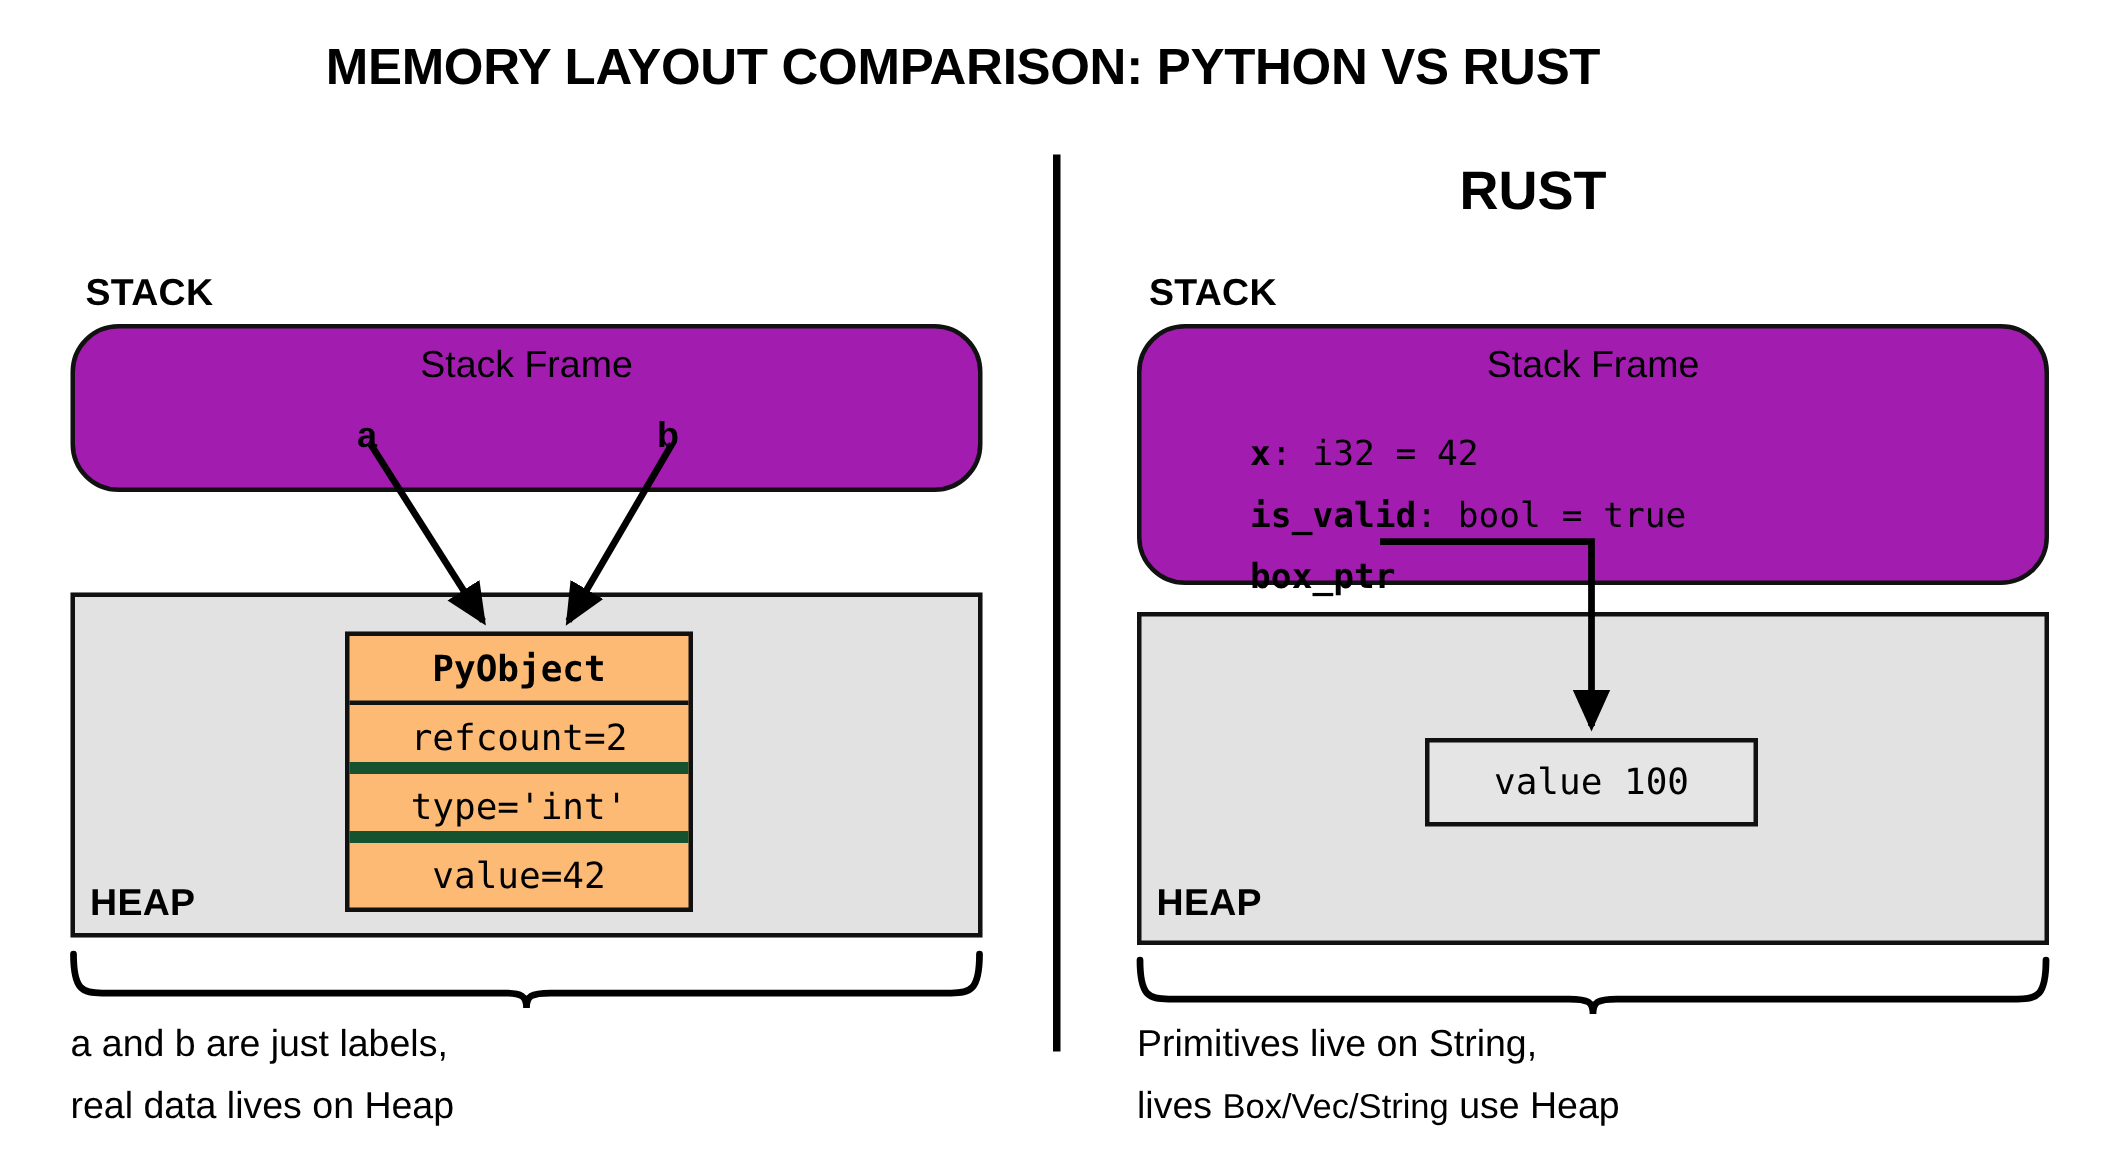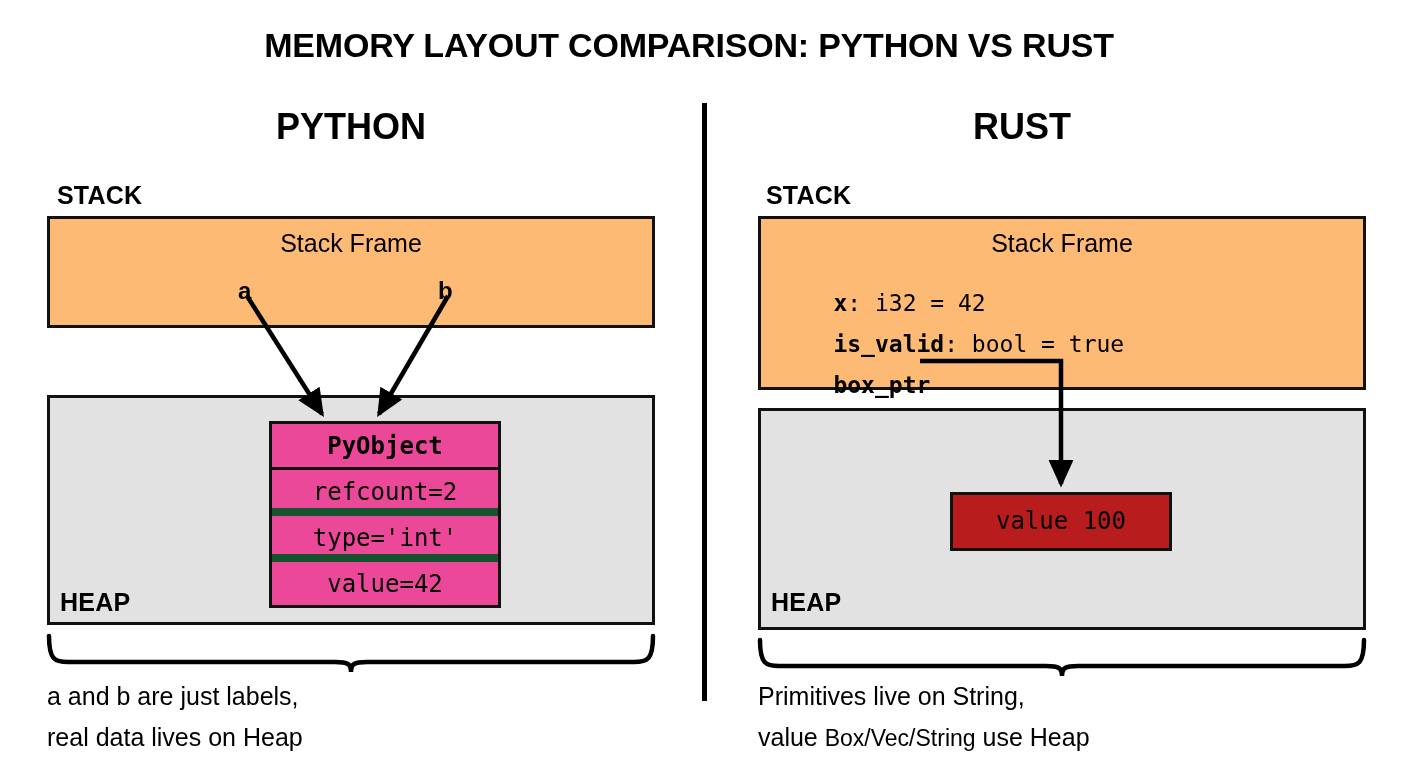--- a/index.html
+++ b/index.html
@@ -25,21 +25,20 @@
   .main-title {
     position: absolute;
     left: 0;
     top: 26px;
     width: 1284px;
     text-align: center;
     font-size: 34px;
     font-weight: bold;
     letter-spacing: -0.2px;
     white-space: nowrap;
-    padding-left: 47px;
   }
   
   .col-title {
     position: absolute;
     top: 106px;
     font-size: 36px;
     font-weight: bold;
     text-align: center;
     white-space: nowrap;
   }
@@ -64,21 +63,21 @@
     letter-spacing: 0.2px;
     white-space: nowrap;
   }
 
   
   .mem-box {
     position: absolute;
     border: 3px solid #111111;
     box-sizing: border-box;
   }
-  .stack-box { background: #fdba74; }
+  .stack-box { background: #a21caf; border-radius: 32px; }
   .heap-box  { background: #e2e2e2; }
 
   .frame-title {
     position: absolute;
     left: 0;
     top: 10px;
     width: 100%;
     text-align: center;
     font-size: 25px;
     white-space: nowrap;
@@ -100,22 +99,21 @@
     white-space: pre;
     letter-spacing: 0px;
   }
   .code-line b { font-weight: bold; }
 
   
   .struct-box {
     position: absolute;
     border: 3px solid #111111;
     box-sizing: border-box;
-    background: #ec4899;
-    margin-left: 39px;
+    background: #fdba74;
   }
   .struct-row {
     box-sizing: border-box;
     text-align: center;
     font-family: "DejaVu Sans Mono", monospace;
     font-size: 24px;
     line-height: 44px;
     height: 46px;
     white-space: nowrap;
     overflow: hidden;
@@ -126,21 +124,21 @@
   }
   .struct-row.sep {
     border-bottom: 8px solid #14532d;
   }
 
   
   .value-box {
     position: absolute;
     border: 3px solid #111111;
     box-sizing: border-box;
-    background: #b91c1c;
+    background: #e5e5e5;
     text-align: center;
     font-family: "DejaVu Sans Mono", monospace;
     font-size: 24px;
     white-space: nowrap;
   }
 
   
   .overlay {
     position: absolute;
     left: 0; top: 0;
@@ -164,21 +162,20 @@
 </style>
 </head>
 <body>
 
 <div class="canvas">
 
   <div class="main-title">MEMORY LAYOUT COMPARISON: PYTHON VS RUST</div>
 
   <div class="divider"></div>
 
-  <div class="col-title left">PYTHON</div>
 
   <div class="region-label" style="left:57px; top:181px;">STACK</div>
 
   <div class="mem-box stack-box" style="left:47px; top:216px; width:608px; height:112px;">
     <div class="frame-title">Stack Frame</div>
   </div>
 
   <div class="var-label" style="left:238px; top:277px;">a</div>
   <div class="var-label" style="left:438px; top:277px;">b</div>
 
@@ -217,21 +214,21 @@
   </div>
 
   <div class="mem-box heap-box" style="left:758px; top:408px; width:608px; height:222px;"></div>
 
   <div class="region-label" style="left:771px; top:588px;">HEAP</div>
 
   <div class="value-box" style="left:950px; top:492px; width:222px; height:59px; line-height:53px;">value 100</div>
 
   <div class="caption" style="left:758px; top:676px; width:608px;">
     <div>Primitives live on String,</div>
-    <div><span>value </span><span class="mono">Box/Vec/String</span><span> use Heap</span></div>
+    <div><span>lives </span><span class="mono">Box/Vec/String</span><span> use Heap</span></div>
   </div>
 
   <svg class="overlay" width="1408" height="768" viewBox="0 0 1408 768">
     <defs>
       <marker id="arrowhead" markerWidth="7" markerHeight="7" refX="5.4" refY="3.1" orient="auto" markerUnits="strokeWidth">
         <path d="M0,0.3 L6.2,3.1 L0,5.9 Z" fill="#000000"></path>
       </marker>
     </defs>
 
     <line x1="247" y1="296" x2="322" y2="414" stroke="#000000" stroke-width="4.5" marker-end="url(#arrowhead)"></line>

